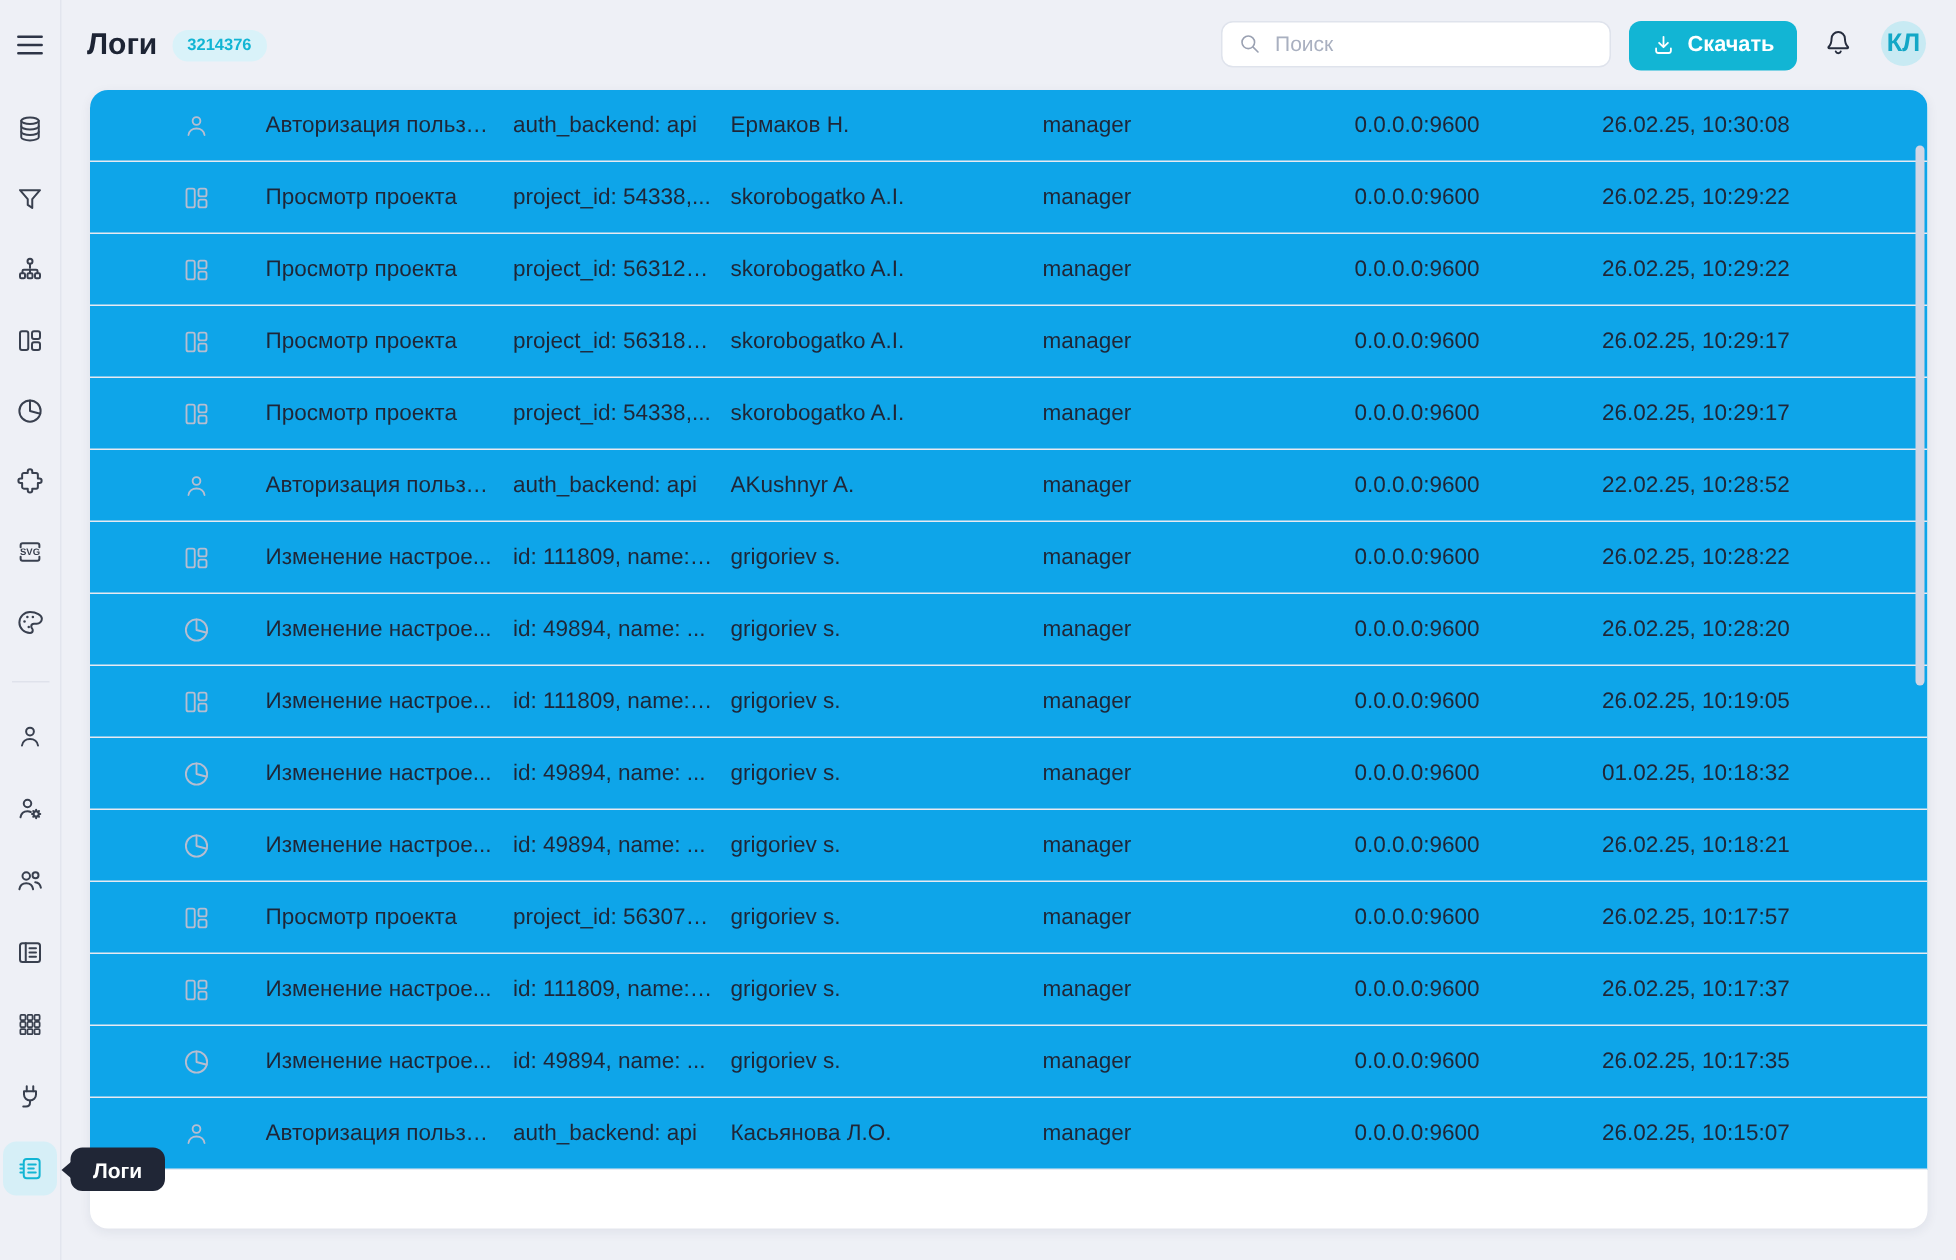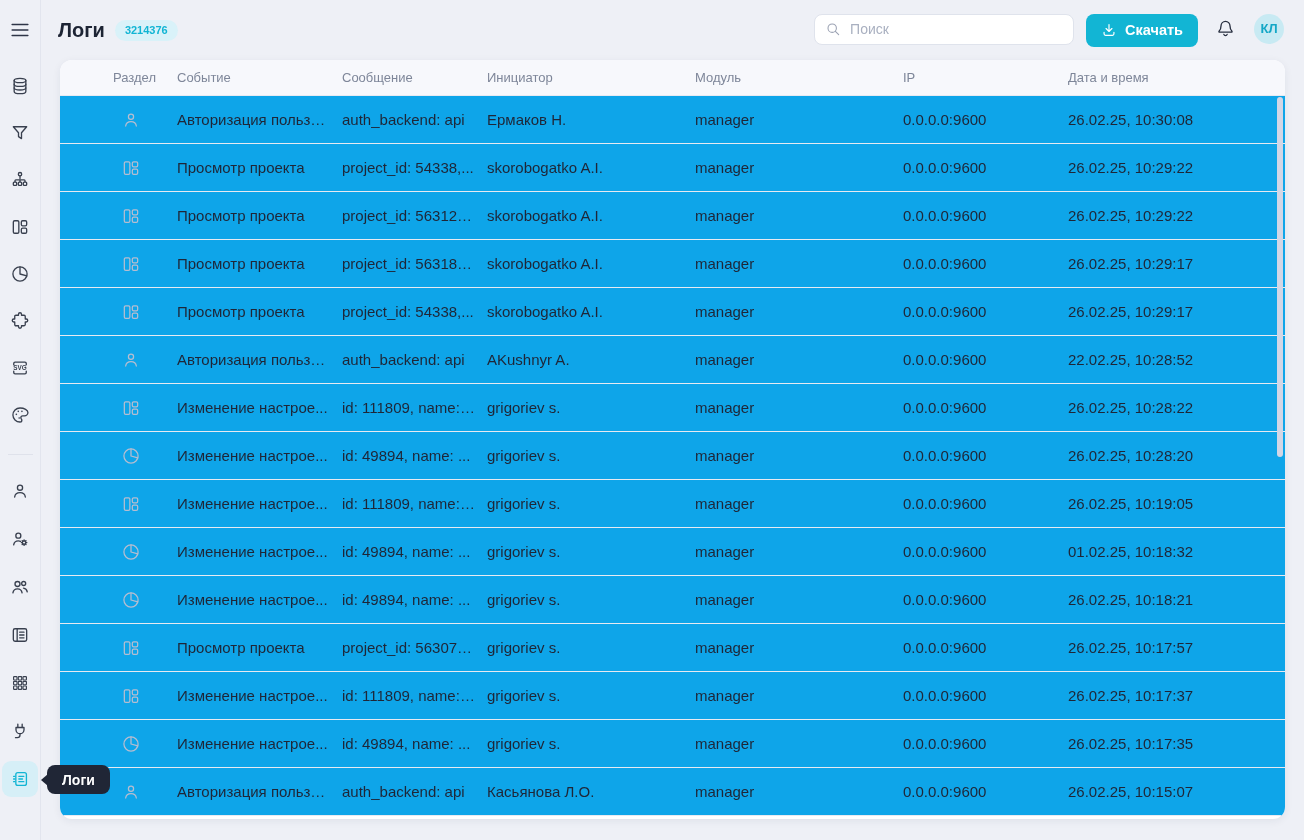--- a/index.html
+++ b/index.html
@@ -51,21 +51,21 @@
             font-family:inherit;font-size:14px;font-weight:600;color:#232a3b}
   .col-main .icon svg{width:17px;height:17px;stroke-width:1.7}
   .col-chev{width:31px;border:none;border-left:1px solid #e4e7ef;background:none;display:flex;align-items:center;
             justify-content:center;color:#343b4d;cursor:pointer}
   .col-chev svg{width:14px;height:14px;stroke-width:2}
   .download{margin-left:12px;height:33px;display:flex;align-items:center;gap:8px;background:var(--accent);border:none;
             border-radius:8px;color:#fff;padding:0 15px;cursor:pointer;font-family:Liberation Sans, sans-serif;font-size:14.5px;font-weight:700}
   .download .icon svg{width:16px;height:16px;stroke-width:1.8}
   .bell{margin-left:17px;background:none;border:none;padding:0;color:#262d3e;cursor:pointer}
   .bell .icon svg{width:21px;height:21px;stroke-width:1.5}
-  .avatar{margin-left:18px;width:30px;height:30px;border-radius:50%;background:#c8eaf3;color:#13a7c6;font-size:13px;
+  .avatar{margin-left:18px;width:30px;height:30px;border-radius:50%;background:#c8eaf3;color:#13a7c6;font-size:17px;
           font-weight:700;display:flex;align-items:center;justify-content:center;cursor:pointer}
 
   
   .panel{position:absolute;left:60px;top:60px;width:1225px;height:759px;background:#fff;border-radius:12px;
          box-shadow:0 2px 8px rgba(30,40,70,.07);overflow:hidden}
   .thead,.row{display:grid;grid-template-columns:117px 165px 145px 208px 208px 165px 1fr;align-items:center}
   .thead{height:35px;background:var(--thead-bg);border-bottom:1px solid var(--border);color:var(--muted);font-size:13px}
   .th{white-space:nowrap}
   .th:first-child{padding-left:53px}
   .row{height:47px;border-bottom:1px solid var(--border);font-size:15px;color:var(--text);background:#0ea5e9}
@@ -265,29 +265,20 @@
             <path d="M12 3.8a5.1 5.1 0 0 0-5.1 5.1c0 4-1.5 5.5-2.3 6.3-.3.4 0 1 .5 1h13.8c.5 0 .8-.6.5-1-.8-.8-2.3-2.3-2.3-6.3A5.1 5.1 0 0 0 12 3.8z"></path>
             <path d="M10.1 18.7a2 2 0 0 0 3.8 0"></path>
           </svg>
         </span>
     </button>
     <div class="avatar">КЛ</div>
   </div>
 </header>
 
 <main class="panel">
-  <div class="thead" id="thead">
-      <div class="th">Раздел</div>
-      <div class="th">Событие</div>
-      <div class="th">Сообщение</div>
-      <div class="th">Инициатор</div>
-      <div class="th">Модуль</div>
-      <div class="th">IP</div>
-      <div class="th">Дата и время</div>
-    </div>
   <div id="tbody">
       <div class="row">
         <div class="cell cell-icon">
           <span class="icon">
             <svg viewBox="0 0 24 24">
               <circle cx="12" cy="8" r="3.1"></circle>
               <path d="M5.6 19.2c.4-3.2 3-5.2 6.4-5.2s6 2 6.4 5.2"></path>
             </svg>
           </span>
         </div>

